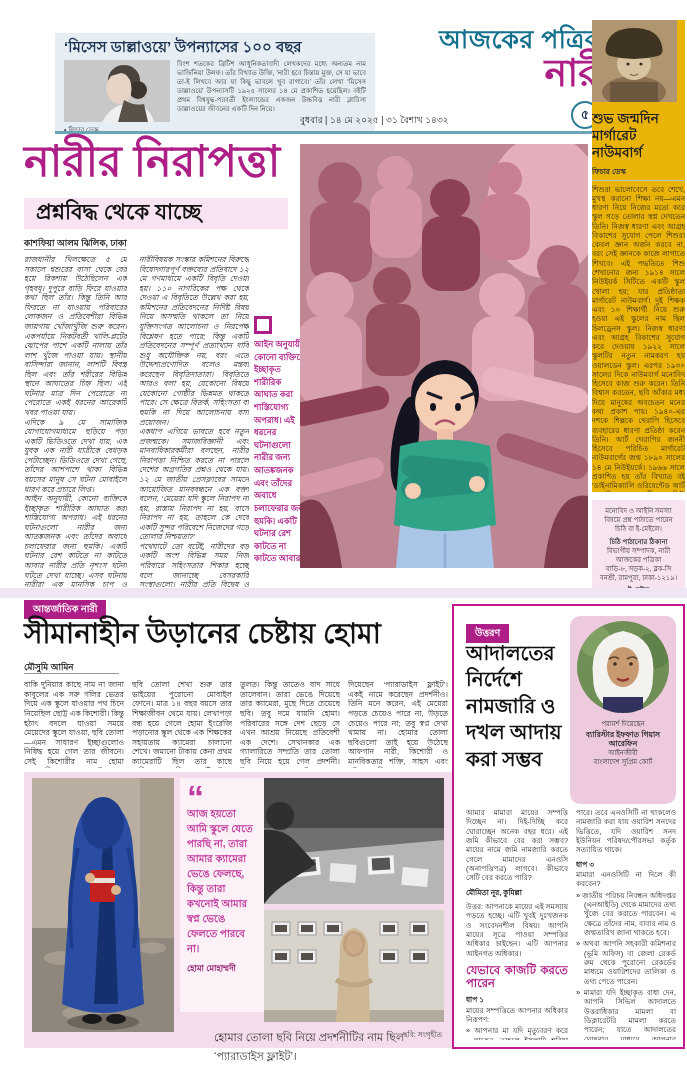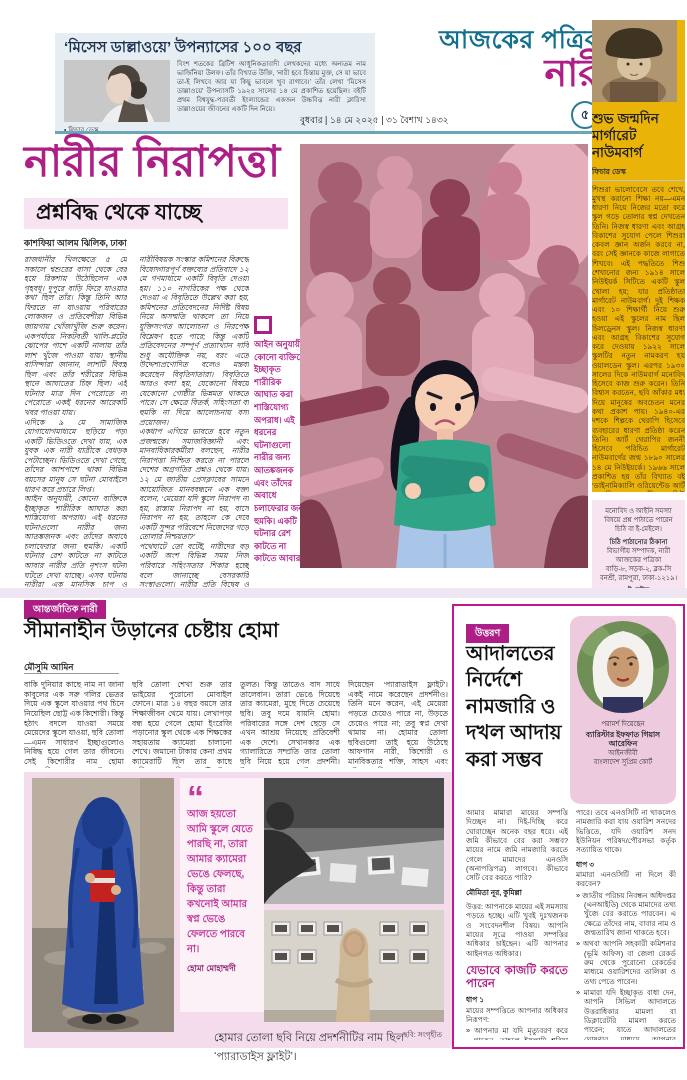--- a/index.html
+++ b/index.html
@@ -48,21 +48,21 @@
   .pull-quote{left:254px;top:338px;width:52px;height:228px;font-size:8.4px;font-weight:bold;color:#b0268c;
               line-height:1.5;overflow:hidden;}
   .illus{left:300px;top:144px;width:288px;height:424px;}
 
   
   .sep-band{left:0;top:588px;width:687px;height:10px;background:#efe6f3;}
 
   
   .kicker{background:#ad1f87;color:#fff;font-size:9.5px;font-weight:bold;padding:2px 9px;display:inline-block;}
   .intl-kicker{left:24px;top:600px;text-align:center;}
-  .intl-headline{left:24px;top:619px;font-size:20px;font-weight:bold;color:#111;line-height:1.1;}
+  .intl-headline{left:24px;top:619px;font-size:28px;font-weight:bold;color:#111;line-height:1.1;}
   .byline2{left:24px;top:660px;font-size:8.8px;font-weight:bold;color:#222;}
   .byline2-rule{left:24px;top:673px;width:95px;height:1px;background:#999;}
   .icol{font-size:7.6px;line-height:1.27;text-align:justify;color:#1a1a1a;overflow:hidden;}
   .ic1{left:24px;top:680px;width:100px;height:88px;}
   .ic2{left:132px;top:680px;width:100px;height:88px;}
   .ic3{left:240px;top:680px;width:100px;height:88px;}
   .ic4{left:348px;top:680px;width:100px;height:88px;}
 
   .photo-panel{left:24px;top:772px;width:428px;height:276px;background:#f5dcec;}
   .pp{position:absolute;}

